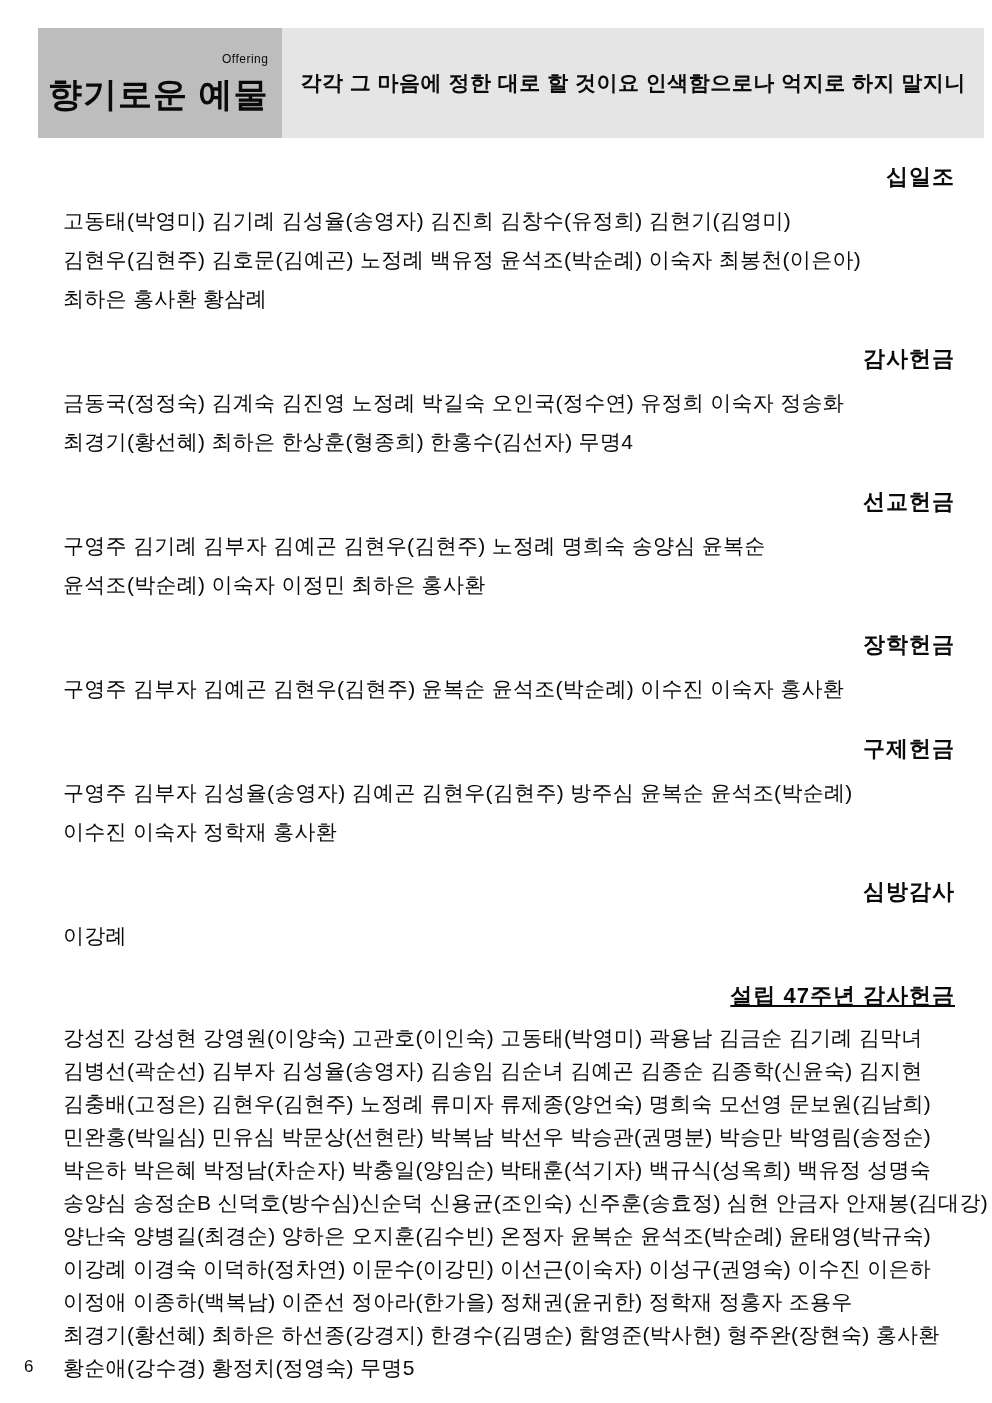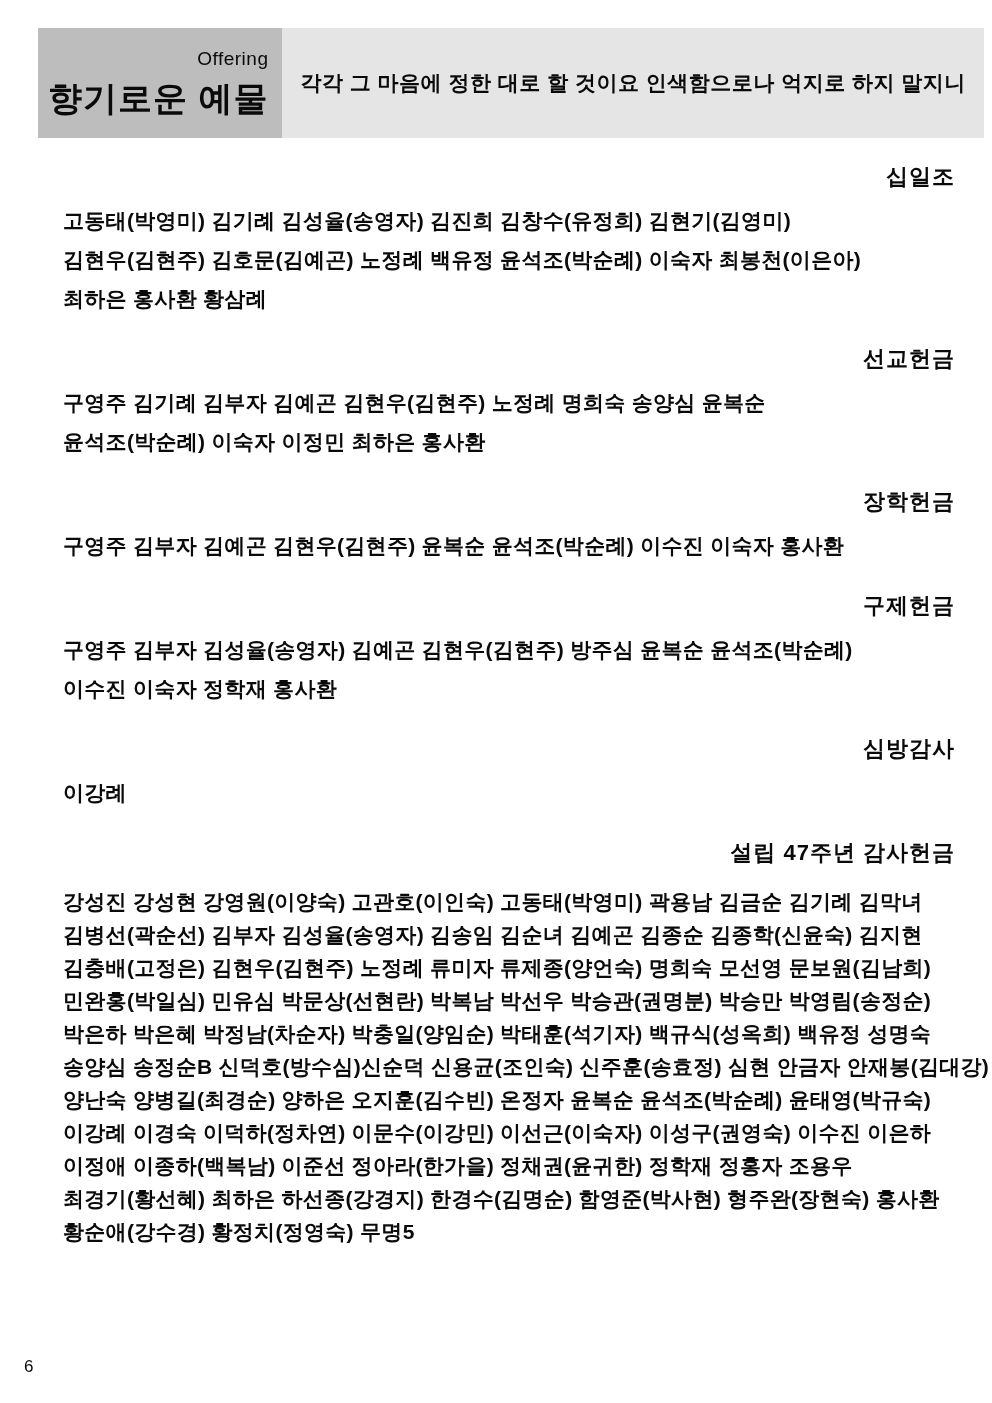--- a/index.html
+++ b/index.html
@@ -20,21 +20,21 @@
   .banner-left {
     width: 247px;
     background: #bdbdbd;
     padding: 14px 14px 10px 10px;
     display: flex;
     flex-direction: column;
     justify-content: center;
     text-align: right;
   }
   .banner-left .en {
-    font-size: 19px;
+    font-size: 12px;
     font-weight: 400;
     letter-spacing: 0.5px;
     margin-bottom: 6px;
   }
   .banner-left .ko {
     font-size: 34px;
     font-weight: 700;
     letter-spacing: 1px;
     white-space: nowrap;
   }
@@ -61,28 +61,28 @@
   .section:first-of-type { margin-top: 24px; }
   .section h2 {
     font-size: 22px;
     font-weight: 700;
     letter-spacing: 1px;
     margin-bottom: 9px;
     text-align: right;
   }
   .section p.names {
     font-size: 21px;
-    font-weight: 700;
+    font-weight: 400;
     line-height: 39px;
     letter-spacing: 0.3px;
     margin-left: 8px;
     white-space: nowrap;
   }
   .section.dense p.names { line-height: 33px; }
-  .section.dense h2 { margin-bottom: 17px; }
+  .section.dense h2 { margin-bottom: 10px; text-decoration: underline; }
 
   .page-number {
     position: absolute;
     left: 24px;
     bottom: 26px;
     font-size: 17px;
     font-weight: 400;
   }
 </style>
 </head>
@@ -100,20 +100,25 @@
     </div>
   </div>
 
   <section class="section">
     <h2>십일조</h2>
     <p class="names">고동태(박영미) 김기례 김성율(송영자) 김진희 김창수(유정희) 김현기(김영미)</p>
     <p class="names">김현우(김현주) 김호문(김예곤) 노정례 백유정 윤석조(박순례) 이숙자 최봉천(이은아)</p>
     <p class="names">최하은 홍사환 황삼례</p>
   </section>
 
+  <section class="section">
+    <h2>감사헌금</h2>
+    <p class="names">금동국(정정숙) 김계숙 김진영 노정례 박길숙 오인국(정수연) 유정희 이숙자 정송화</p>
+    <p class="names">최경기(황선혜) 최하은 한상훈(형종희) 한홍수(김선자) 무명4</p>
+  </section>
 
   <section class="section">
     <h2>선교헌금</h2>
     <p class="names">구영주 김기례 김부자 김예곤 김현우(김현주) 노정례 명희숙 송양심 윤복순</p>
     <p class="names">윤석조(박순례) 이숙자 이정민 최하은 홍사환</p>
   </section>
 
   <section class="section">
     <h2>장학헌금</h2>
     <p class="names">구영주 김부자 김예곤 김현우(김현주) 윤복순 윤석조(박순례) 이수진 이숙자 홍사환</p>

